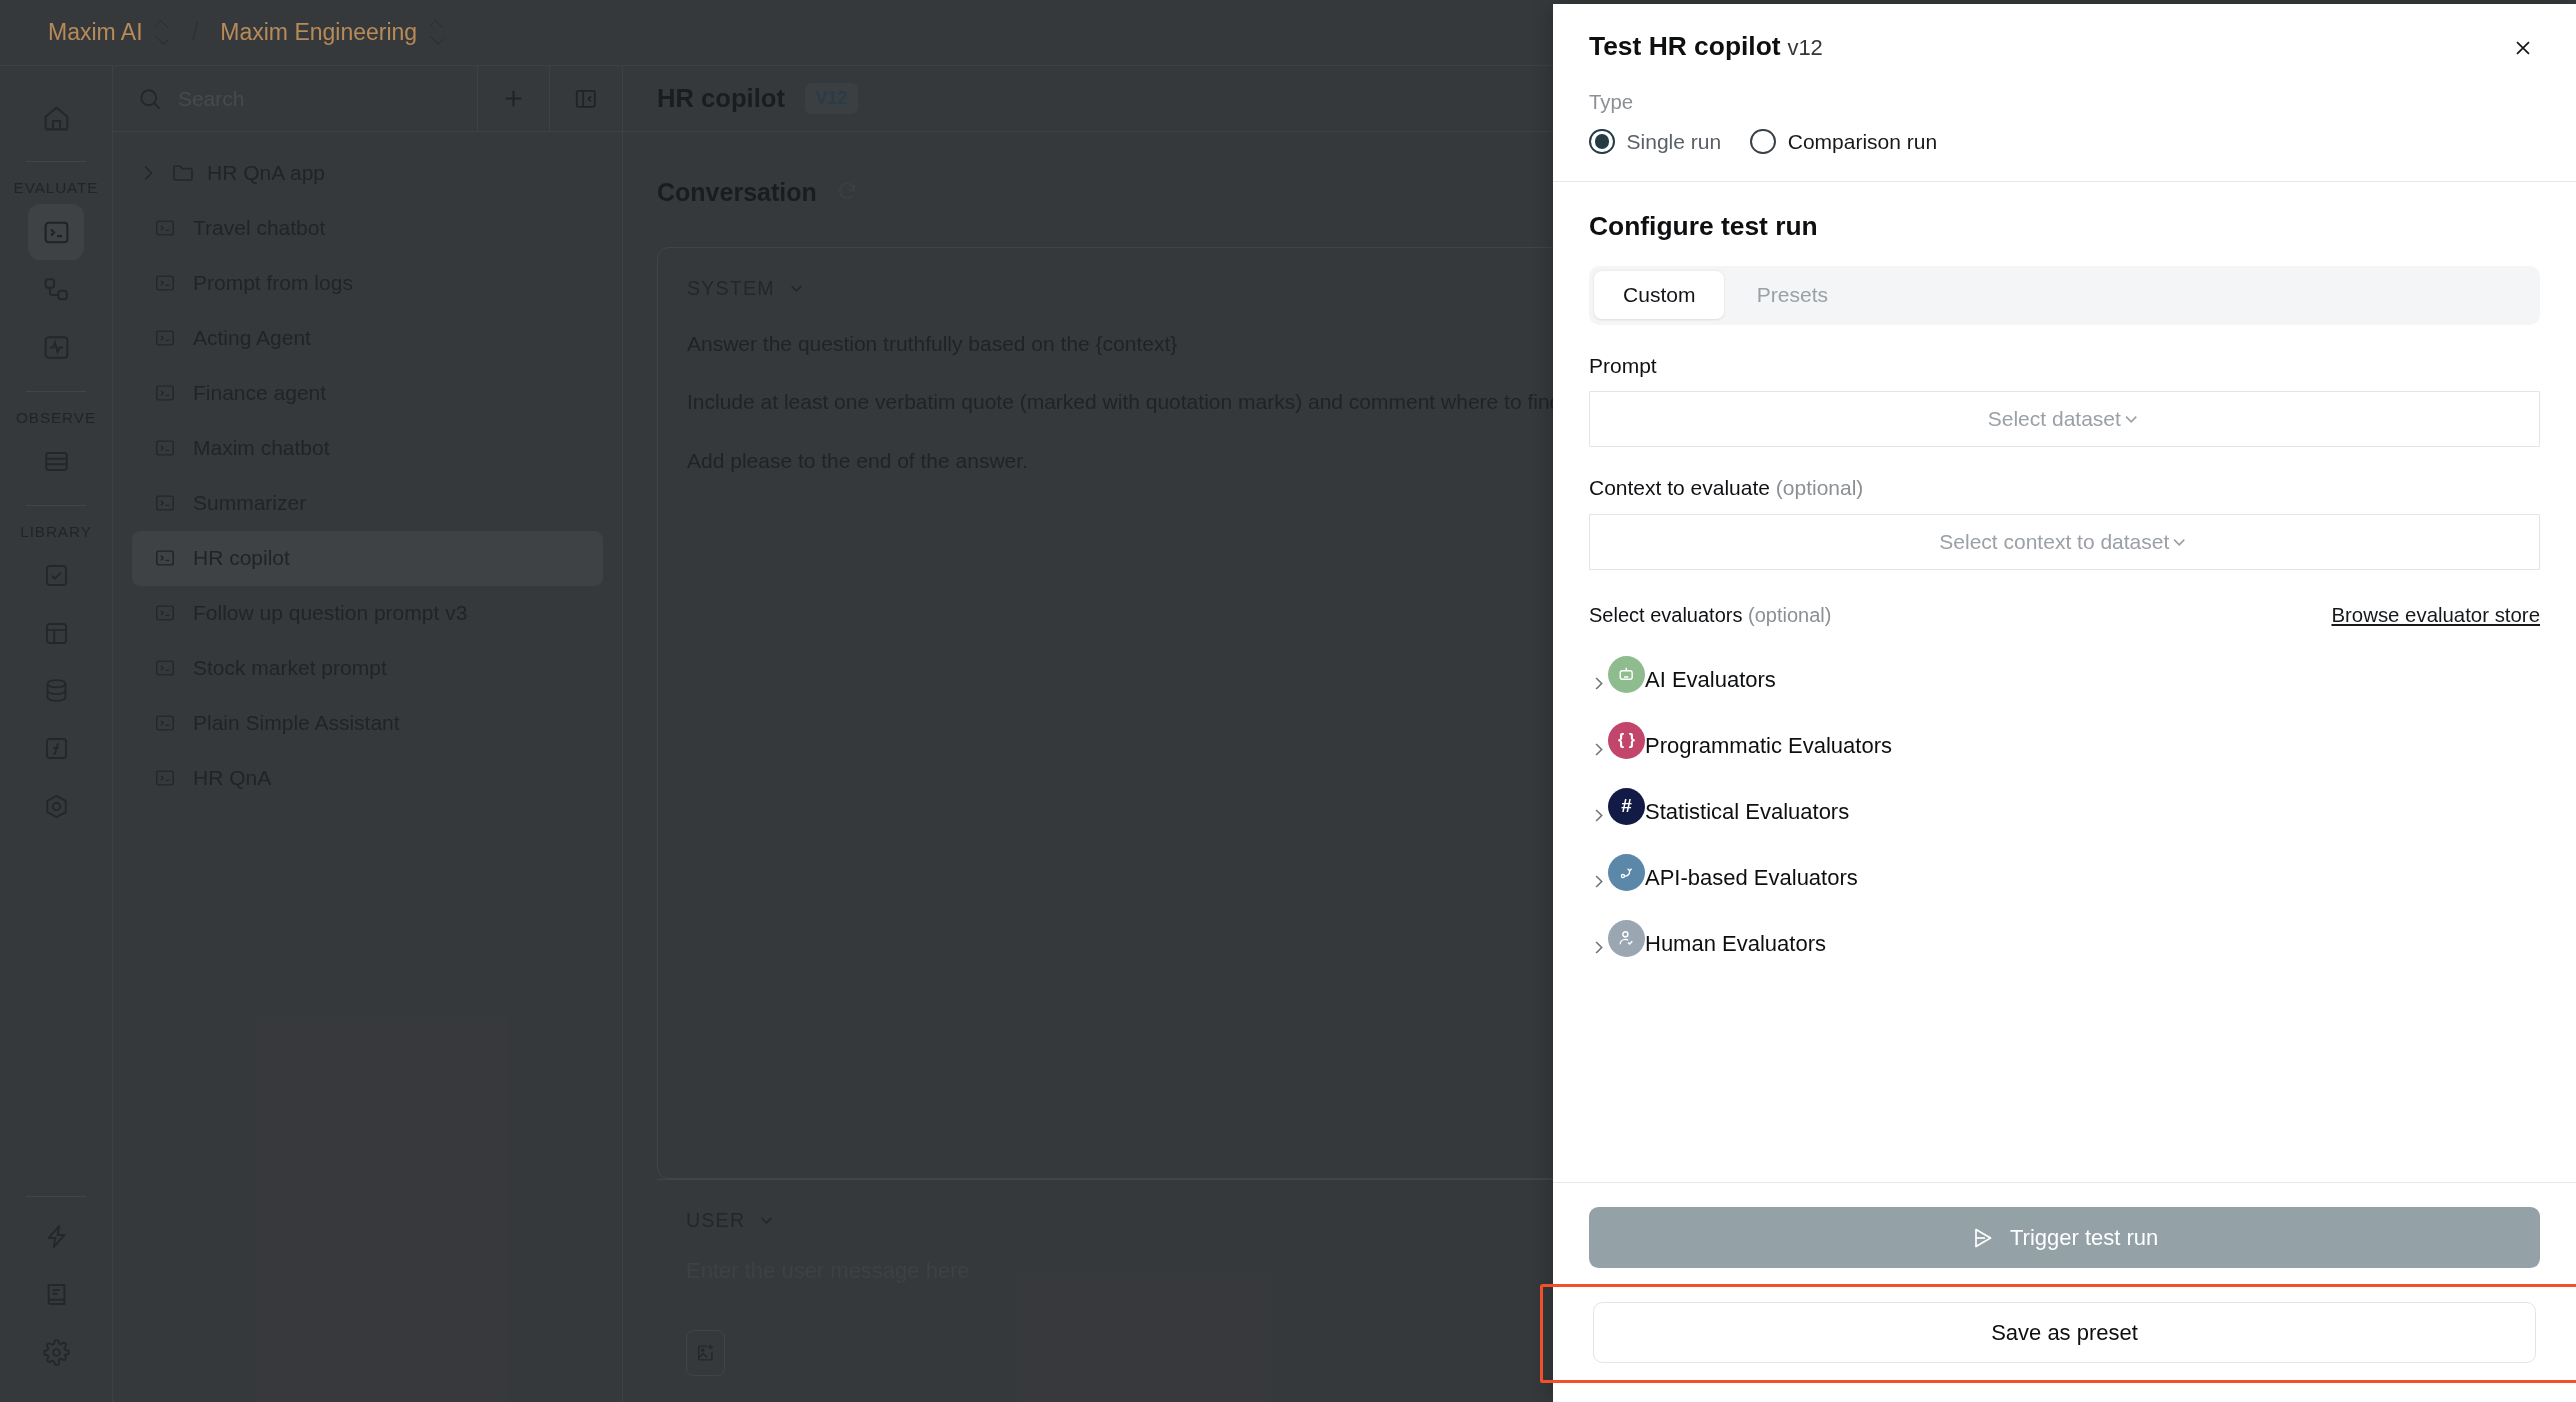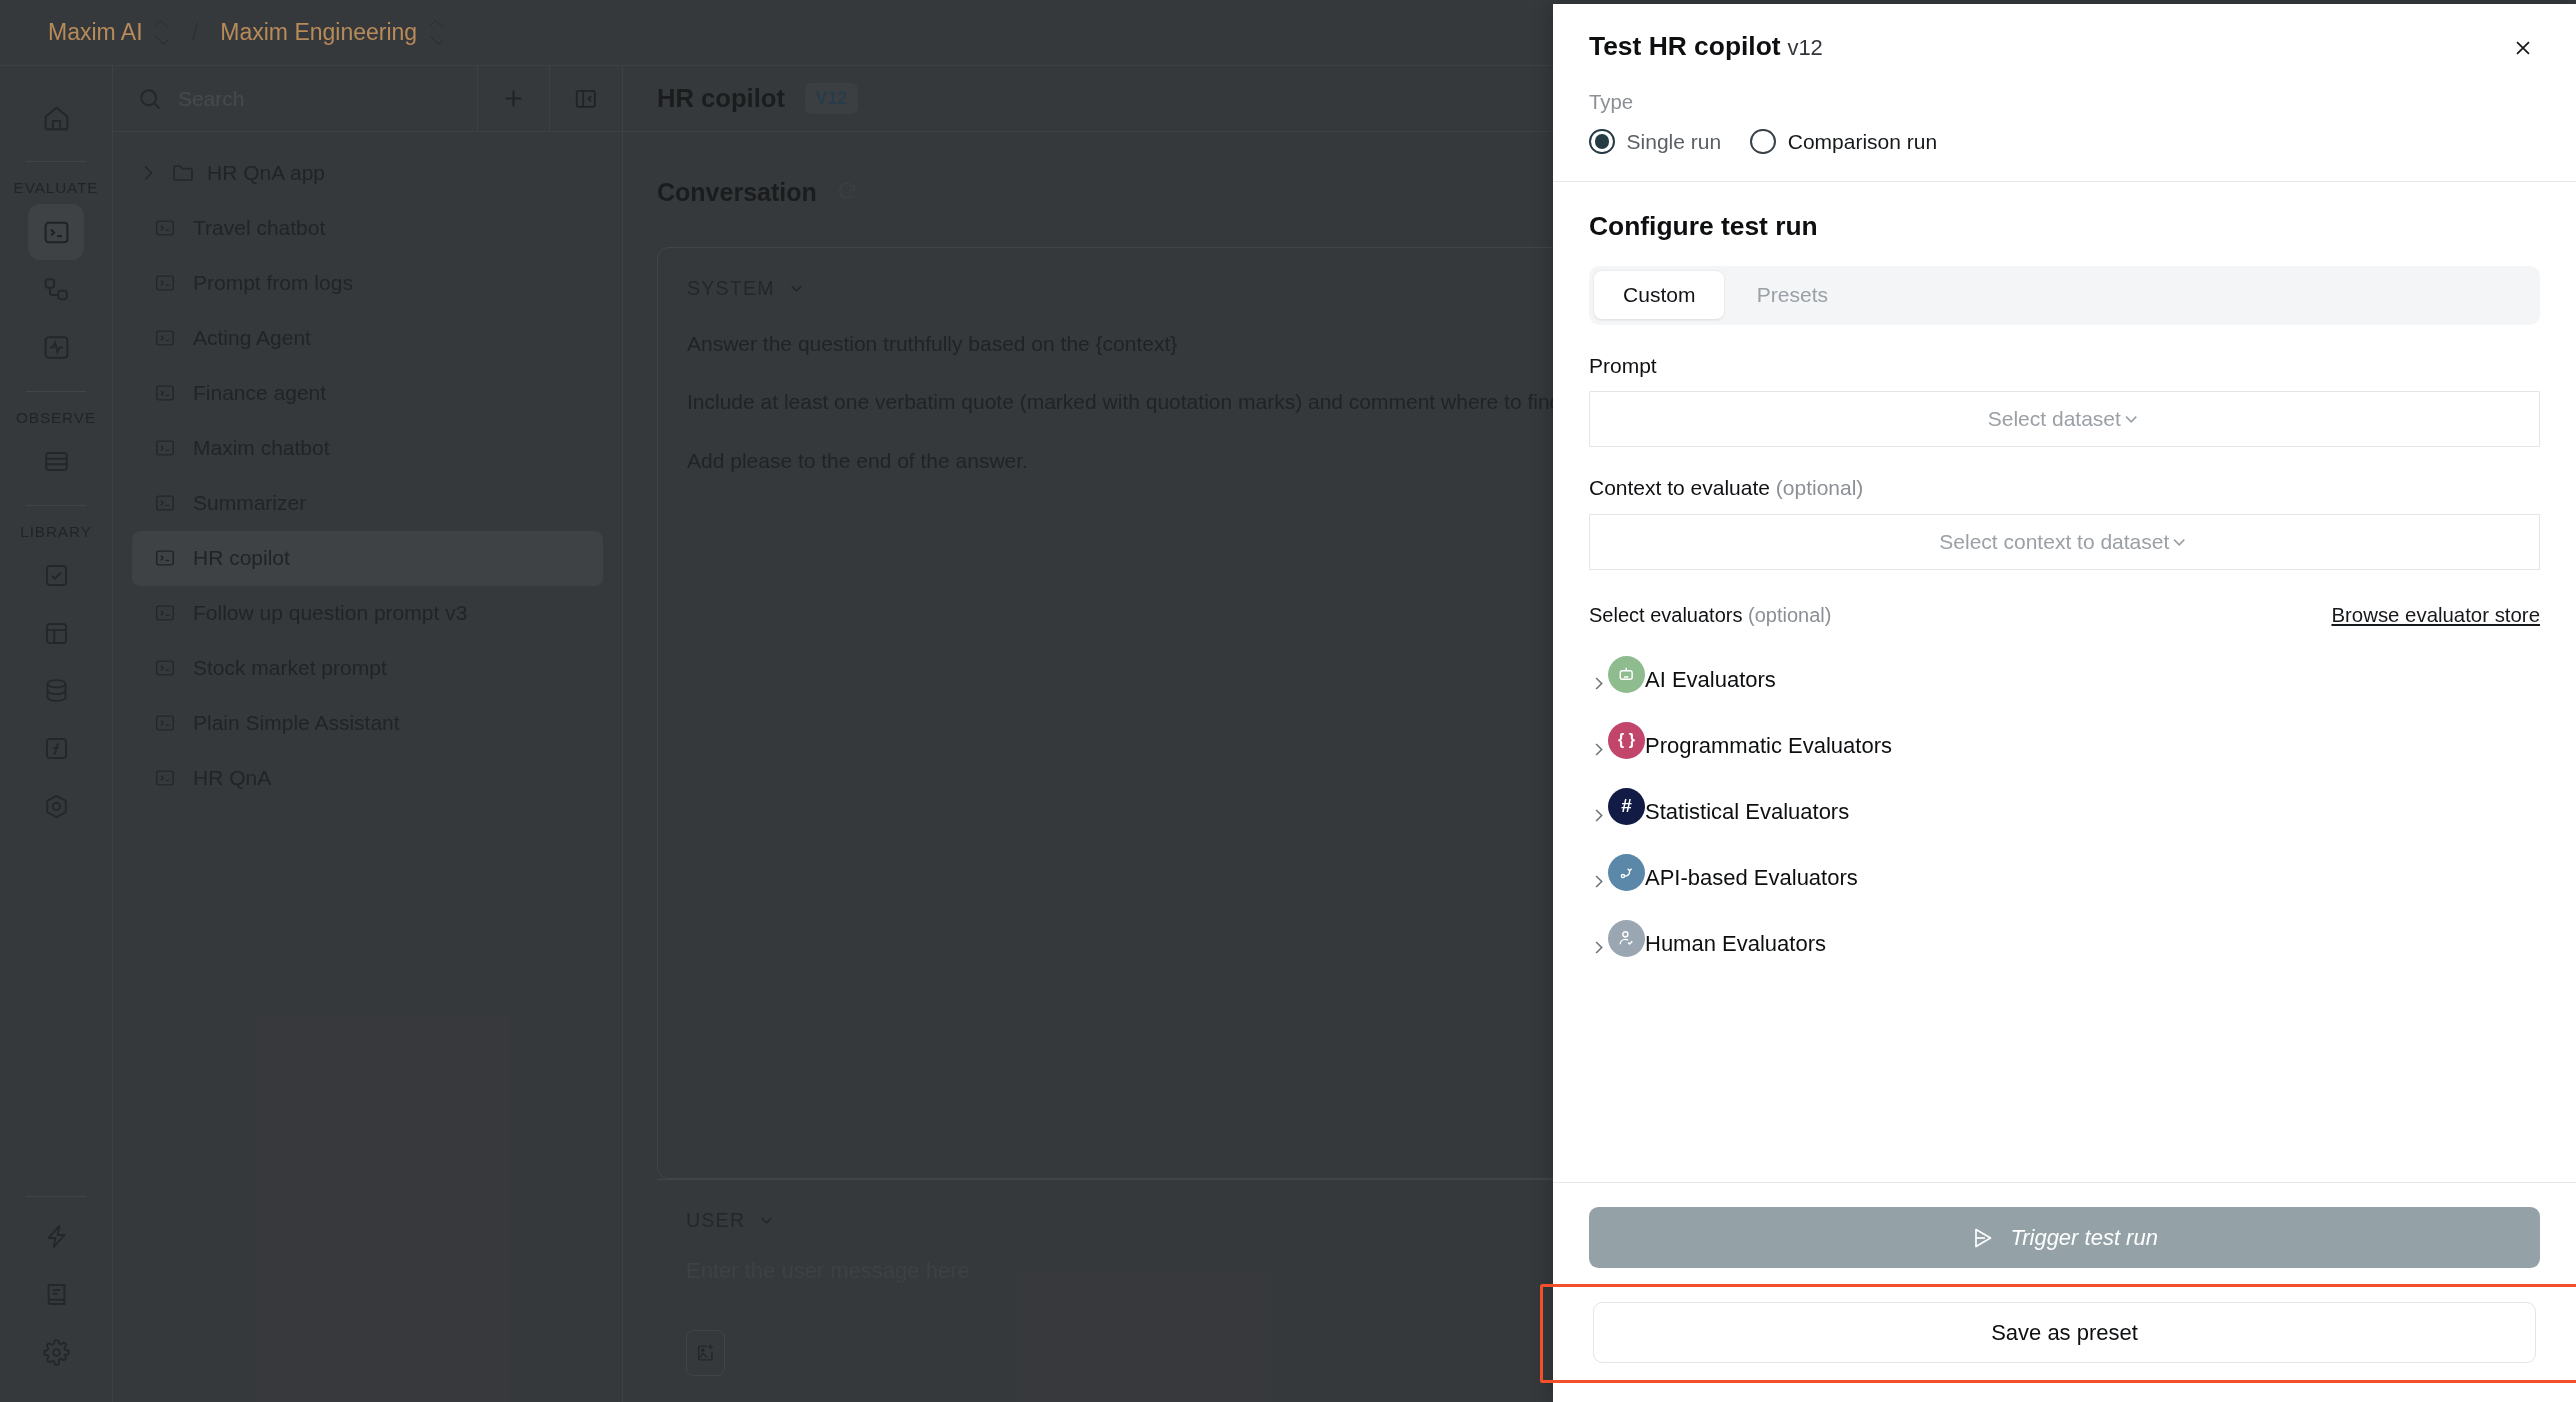--- a/index.html
+++ b/index.html
@@ -204,21 +204,21 @@
     width: 37px; height: 37px; border-radius: 50%;
     display: flex; align-items: center; justify-content: center;
     color: #fff; font-size: 18px; font-weight: 600;
   }
   .eval-name { font-size: 22px; color: #0d0f11; font-weight: 500; }
 
   .m-foot { padding: 0 36px; border-top: 0.9px solid #e6e7e9; padding-top: 24px; padding-bottom: 19px; }
   .btn-primary {
     height: 61px; border-radius: 9.4px; background: #94a2a8; color: #fff;
     display: flex; align-items: center; justify-content: center; gap: 15.3px;
-    font-size: 22px; font-weight: 500; font-style: italic;
+    font-size: 22px; font-weight: 500;
   }
   .preset-wrap {
     margin-top: 15.3px; border: 3.4px solid #f2502a; border-radius: 2.6px;
     padding: 15.3px 13.6px 17px 13.6px;
     margin-left: -49px; margin-right: -49px;
   }
   .btn-secondary {
     height: 61px; border: 0.9px solid #e2e4e6; border-radius: 9.4px; background: #fff;
     display: flex; align-items: center; justify-content: center;
     font-size: 22px; color: #0d0f11; font-weight: 500;

